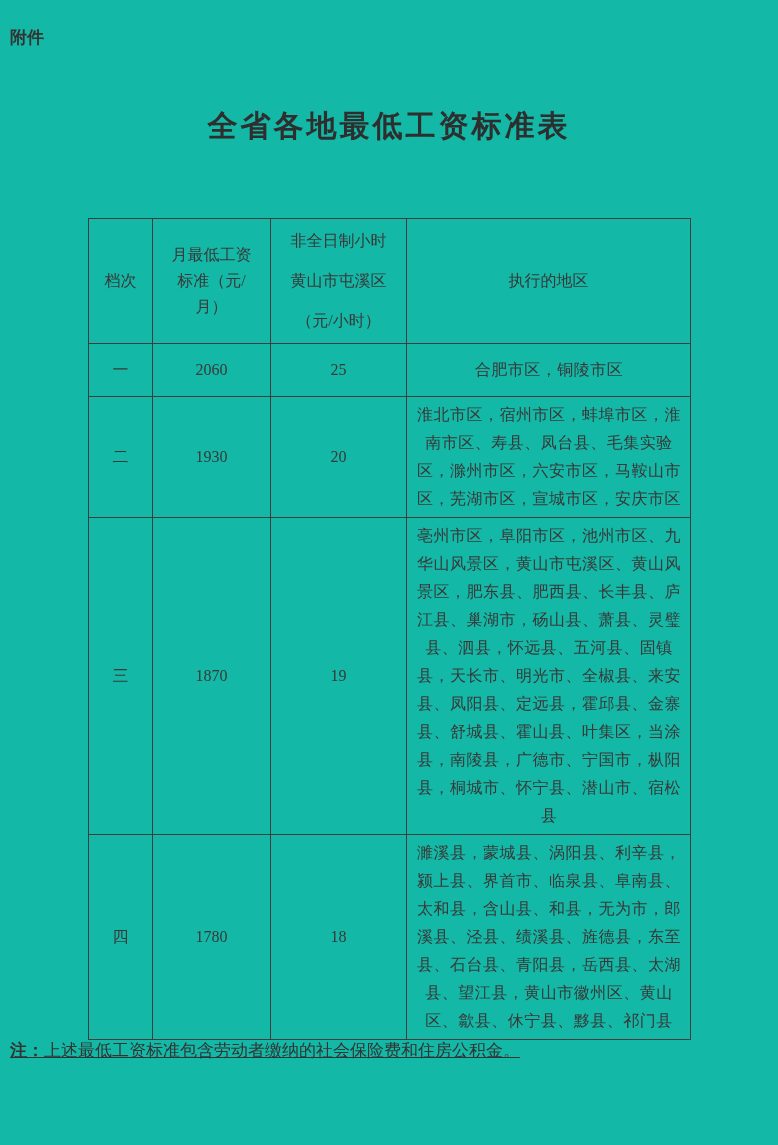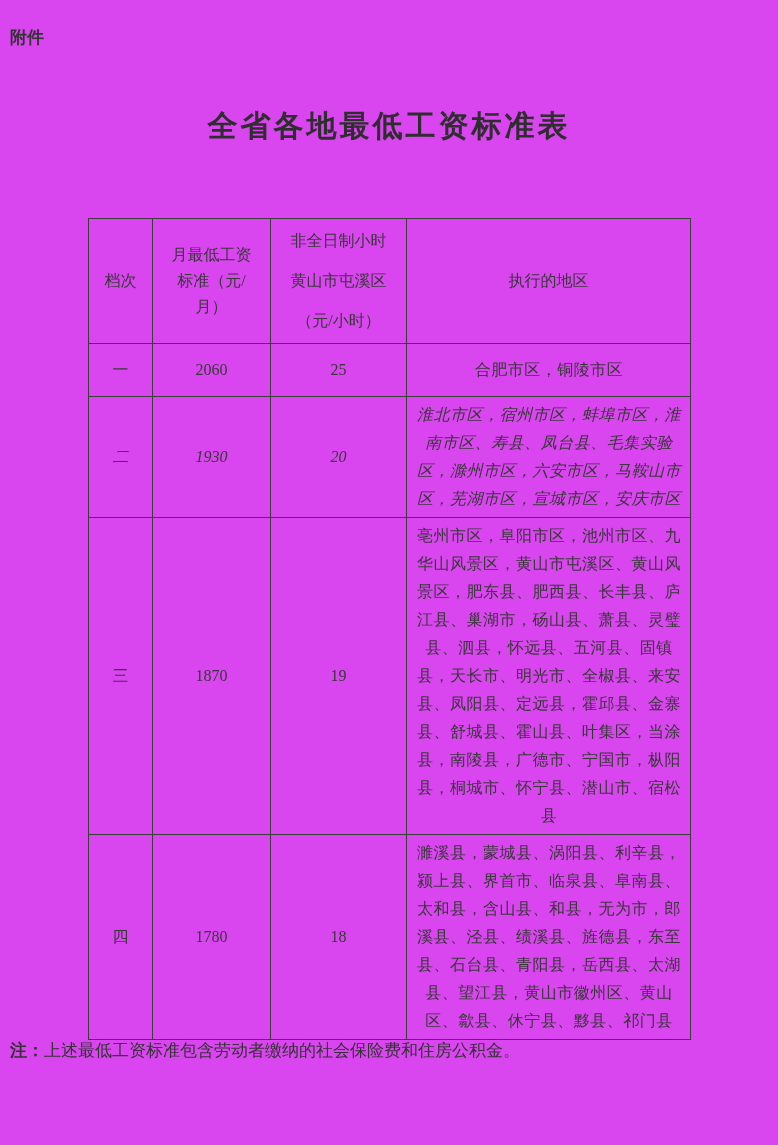--- a/index.html
+++ b/index.html
@@ -4,21 +4,21 @@
 <style>
   html, body {
     margin: 0;
     padding: 0;
     background: #ffffff;
   }
   .page {
     position: relative;
     width: 778px;
     height: 1145px;
-    background: #d946ef;
+    background: #14b8a6;
     font-family: "Liberation Serif", serif;
     color: #383838;
     overflow: hidden;
   }
   .attachment {
     position: absolute;
     left: 10px;
     top: 26px;
     font-size: 17px;
     font-weight: bold;
@@ -62,31 +62,32 @@
     text-align: center;
     padding: 2px 4px;
   }
   .cell-regions {
     text-align: center;
     padding: 4px 8px 4px 9px;
     line-height: 28px;
     letter-spacing: 0.5px;
   }
   .row-1 td { height: 53px; }
-  .row-2 td { height: 120px; font-style: italic; }
+  .row-2 td { height: 120px; }
   .row-3 td { height: 305px; margin-left: 16px; }
   .row-4 td { height: 194px; }
   .note {
     position: absolute;
     left: 10px;
     top: 1038px;
     width: 740px;
     font-size: 17px;
     line-height: 26px;
     color: #333333;
+    text-decoration: underline;
   }
   .note-prefix {
     font-weight: bold;
   }
 </style>
 </head>
 <body>
 
 <div class="page">
 

